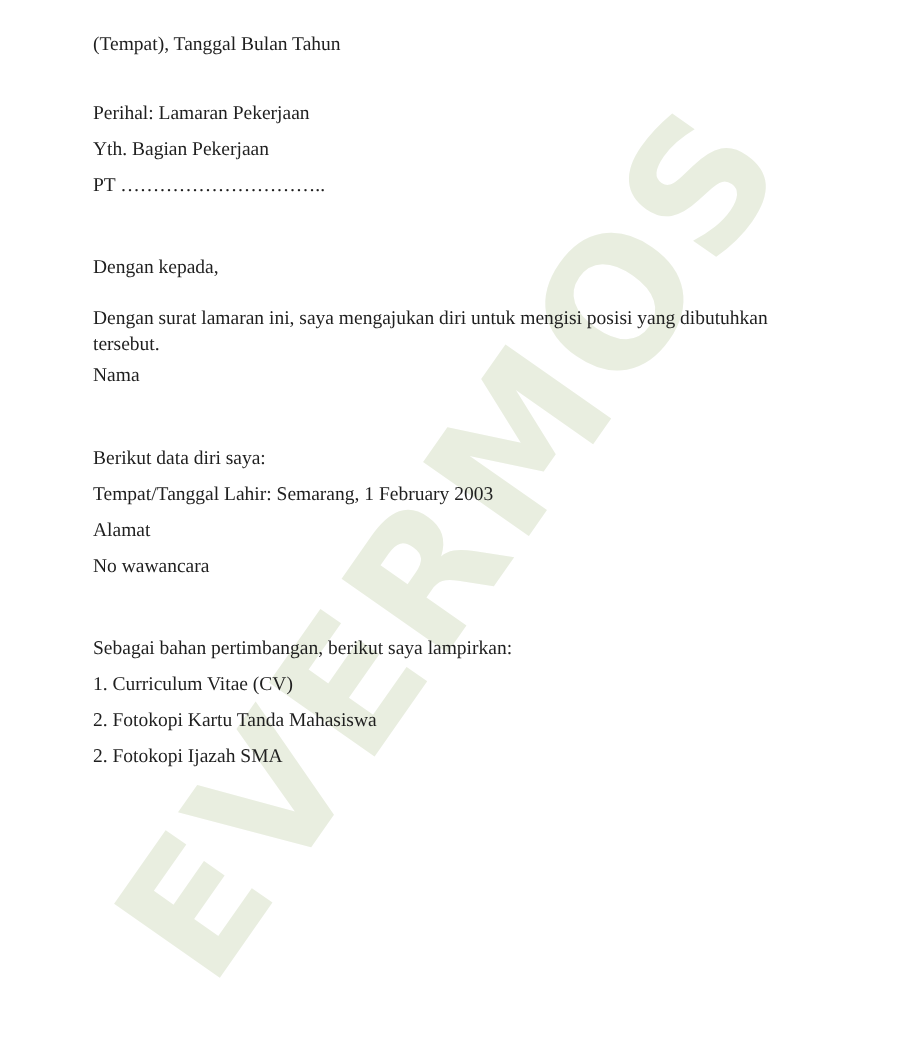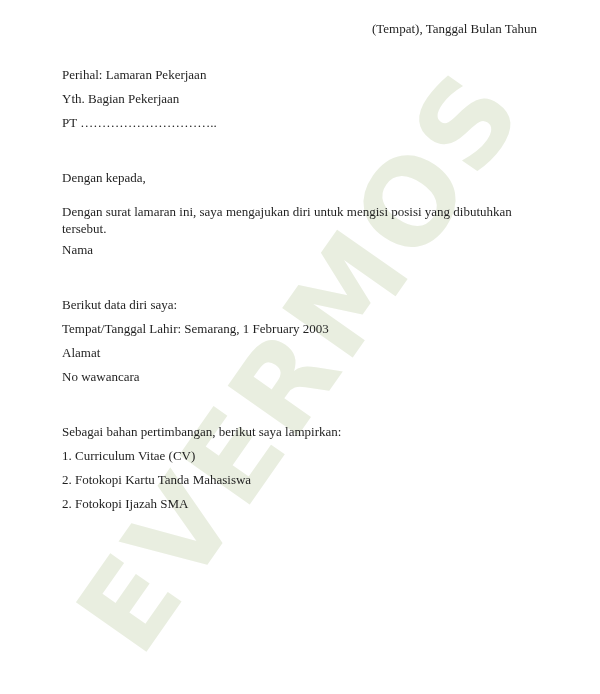--- a/index.html
+++ b/index.html
@@ -32,21 +32,20 @@
   .content {
     position: absolute;
     inset: 0;
     z-index: 1;
     padding: 20px 63px 0 62px;
     font-size: 13px;
     line-height: 17px;
     color: #1f1f1f;
   }
   .date-line {
-    text-align: right;
     margin-bottom: 29px;
   }
   .line { margin-bottom: 7px; }           
   .para { margin-bottom: 4px; }
   .gap-md { margin-top: 17px; }           
   .gap-lg { margin-top: 38px; }           
   .gap-xl { margin-top: 52px; }
 </style>
 </head>
 <body>

